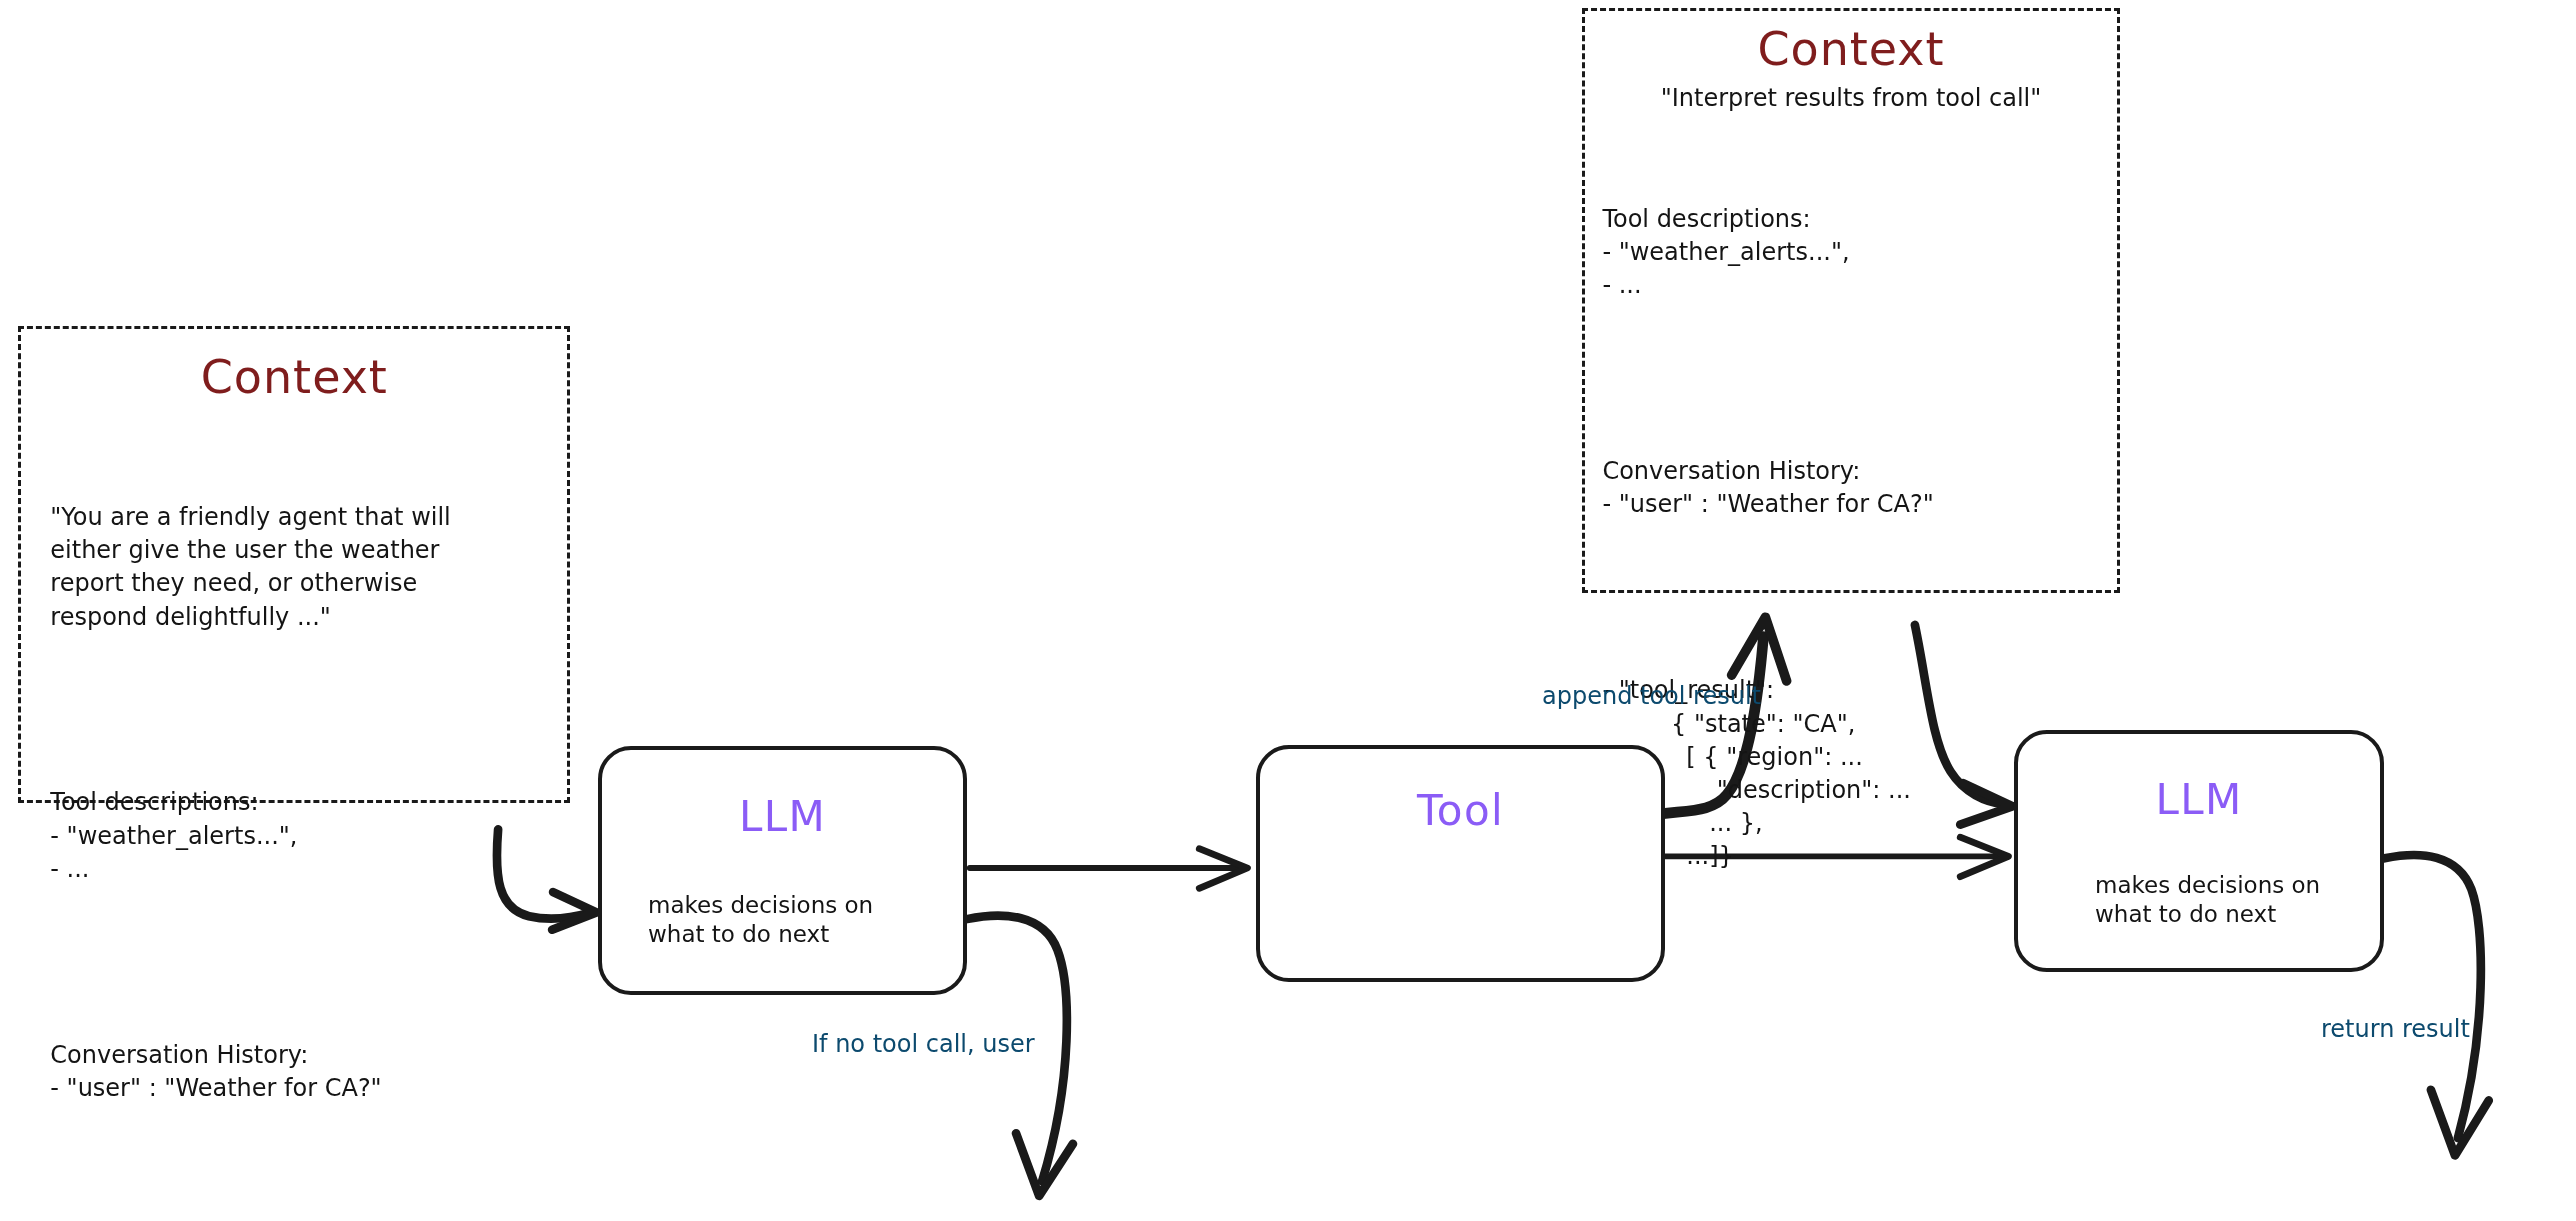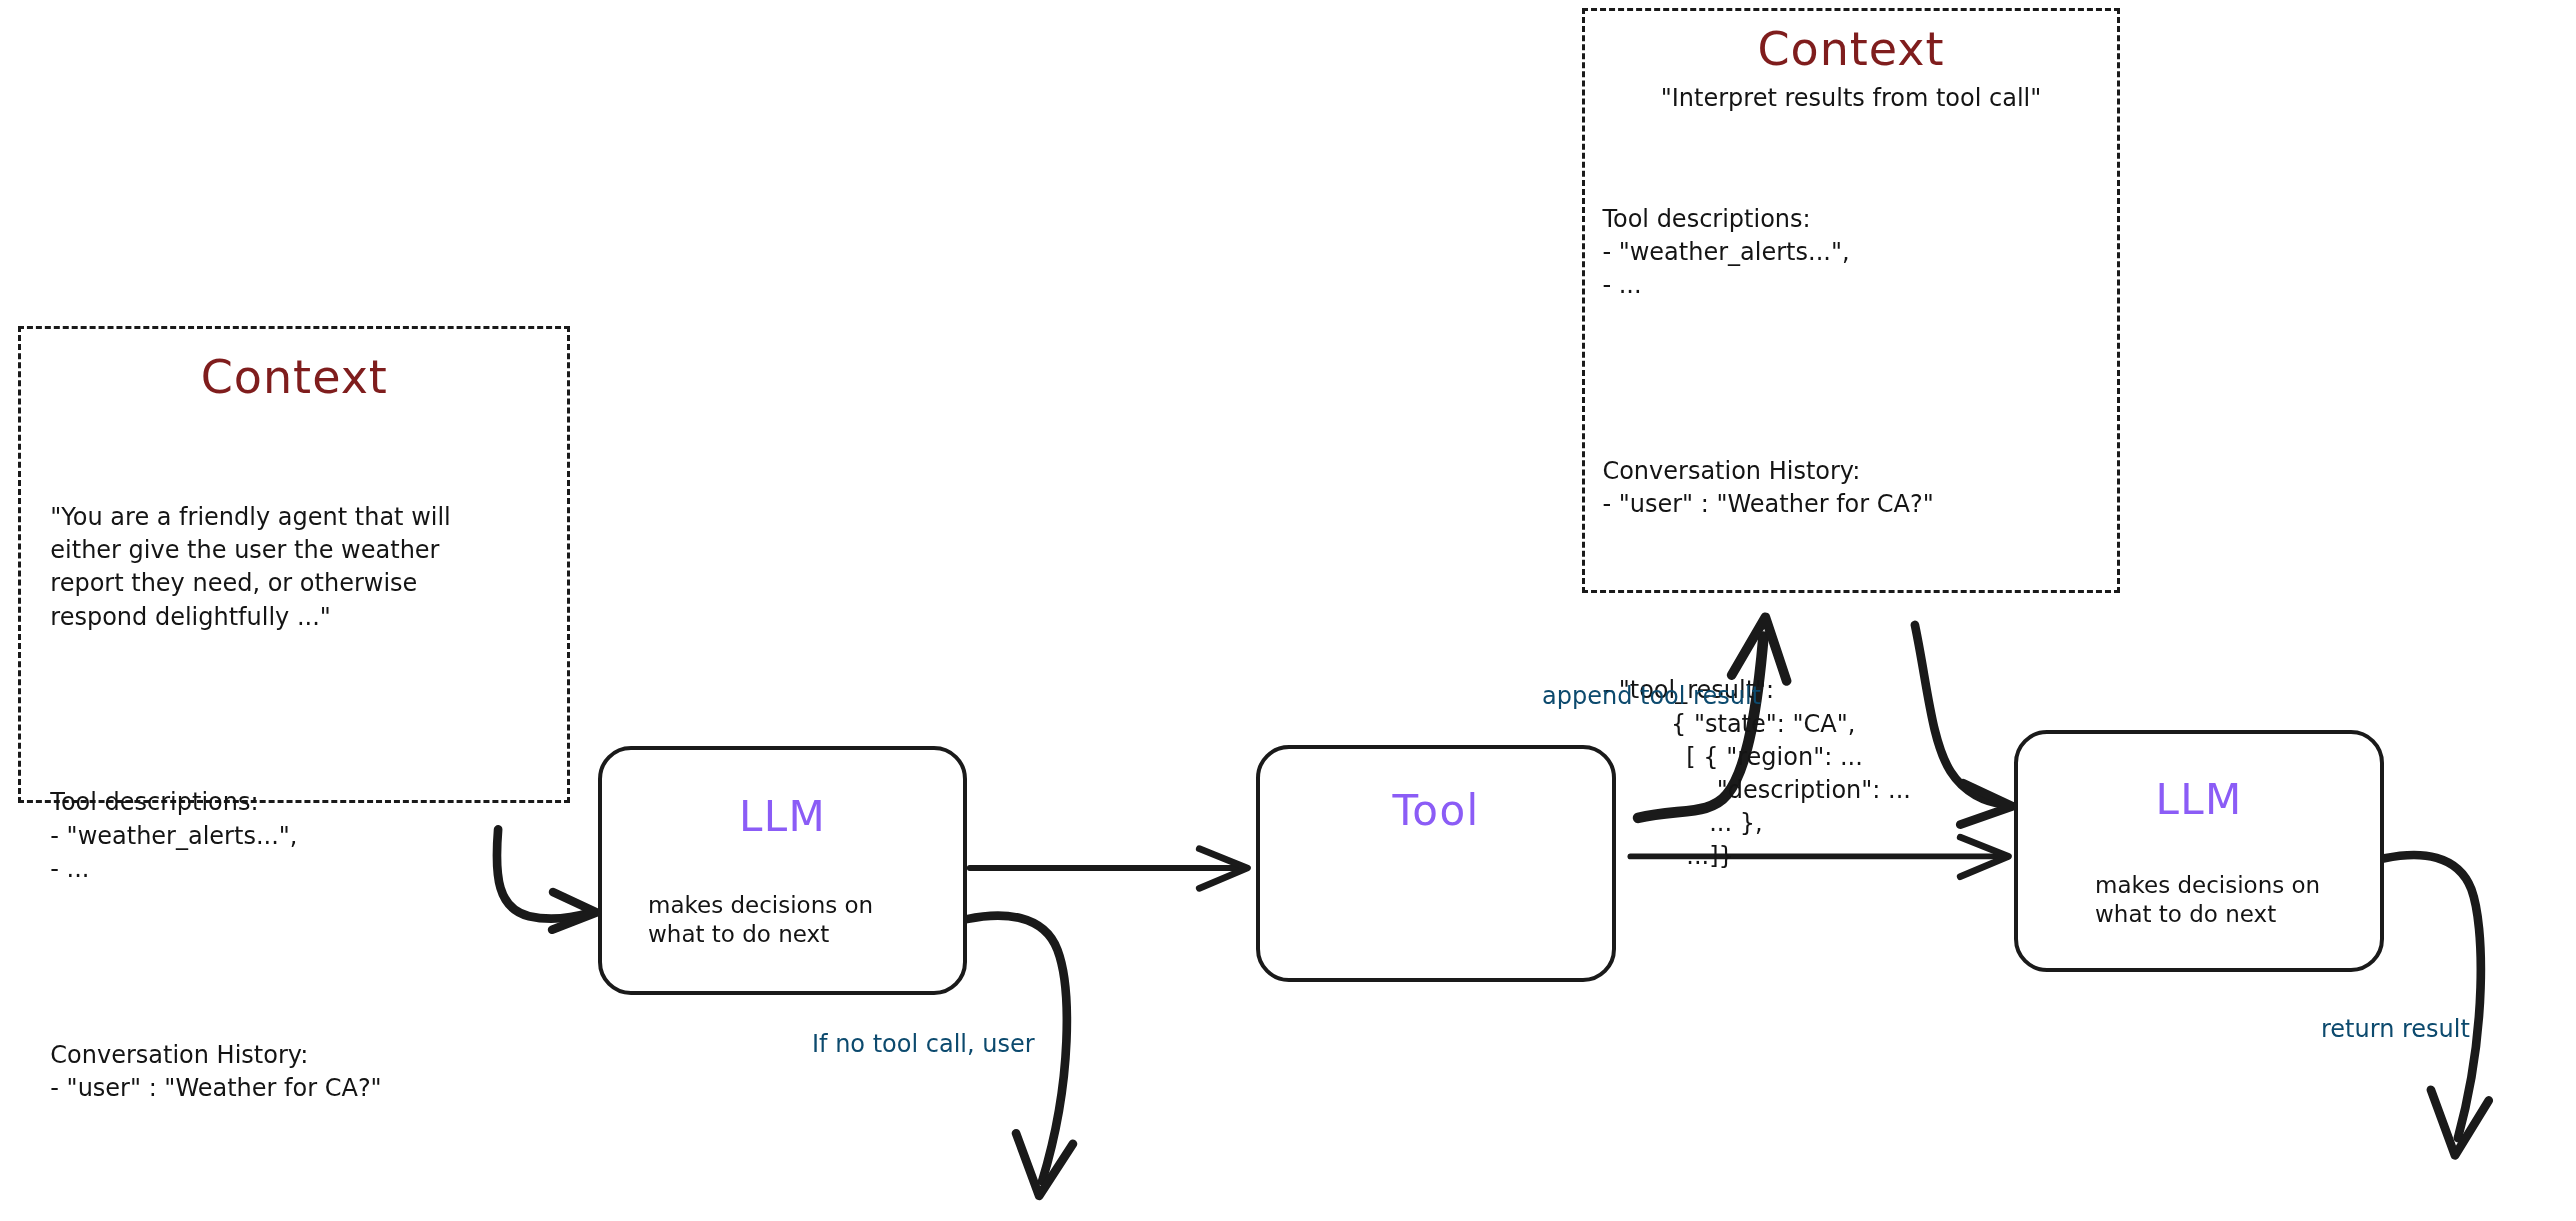--- a/index.html
+++ b/index.html
@@ -173,21 +173,21 @@
            ...]}</p>
     </div>
   </div>
 
   <div class="node-box" style="left:598px; top:746px; width:369px; height:249px;">
     <div class="node-title" style="top:42px; font-size:42px;">LLM</div>
     <div class="node-sub" style="left:46px; top:141px; font-size:23px;">makes decisions on
 what to do next</div>
   </div>
 
-  <div class="node-box" style="left:1256px; top:745px; width:360px; height:237px;">
+  <div class="node-box" style="left:1256px; top:745px; width:409px; height:237px;">
     <div class="node-title" style="top:37px; font-size:42px;">Tool</div>
   </div>
 
   <div class="node-box" style="left:2014px; top:730px; width:370px; height:242px;">
     <div class="node-title" style="top:41px; font-size:42px;">LLM</div>
     <div class="node-sub" style="left:77px; top:137px; font-size:23px;">makes decisions on
 what to do next</div>
   </div>
 
   <div class="edge-label" style="left:812px; top:1030px; font-size:24px;">If no tool call, user</div>

